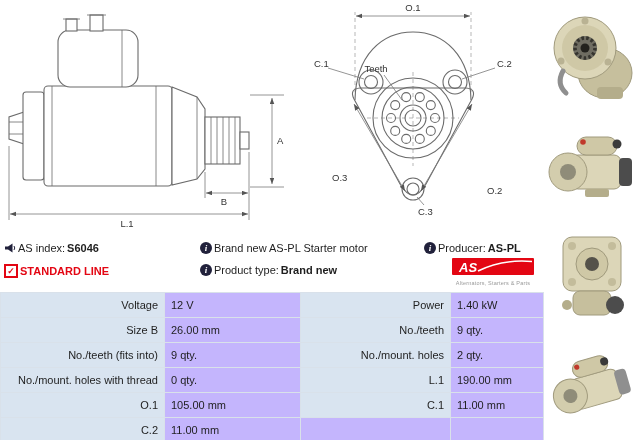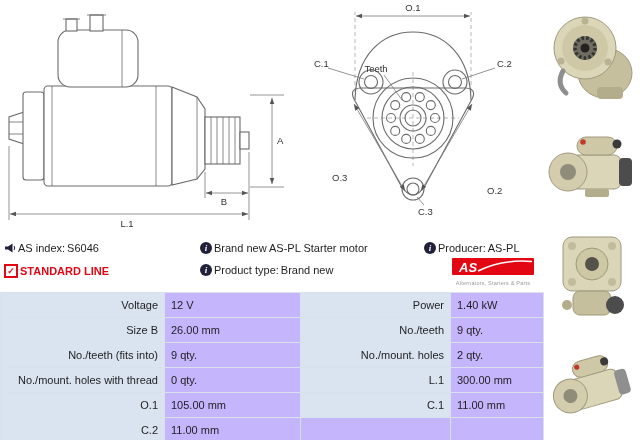--- a/index.html
+++ b/index.html
@@ -2,21 +2,21 @@
 <html><head>
 <meta charset="utf-8">
 <style>
   html,body{margin:0;padding:0;}
   body{width:640px;height:440px;overflow:hidden;background:#fff;color:#1e1e1e;
        font-family:"Liberation Sans",sans-serif;}
   .page{position:relative;width:640px;height:440px;background:#fff;}
   .svg-abs{position:absolute;}
   svg text{font-family:"Liberation Sans",sans-serif;}
   .info-item{position:absolute;display:flex;align-items:center;gap:2px;font-size:11px;white-space:nowrap;}
-  .bold{font-weight:normal;}
+  .bold{font-weight:bold;}
   .standard-line{color:#e30613;font-weight:bold;}
   .i-icon{display:inline-flex;align-items:center;justify-content:center;
     width:12px;height:12px;border-radius:50%;background:#21213b;color:#fff;
     font-family:"Liberation Serif",serif;font-style:italic;font-weight:bold;
     font-size:9px;flex:0 0 12px;}
   .check-icon{display:inline-flex;align-items:center;justify-content:center;
     width:10px;height:10px;border:2px solid #e30613;color:#e30613;
     font-size:9px;font-weight:bold;flex:0 0 10px;background:#fff;}
   .logo-block{position:absolute;left:452px;top:258px;width:82px;}
   .logo-sub{font-size:5.5px;color:#999;text-align:center;margin-top:1px;letter-spacing:.2px;}
@@ -201,21 +201,21 @@
       <tr>
         <td class="lbl">No./teeth (fits into)</td>
         <td class="val">9 qty.</td>
         <td class="lbl">No./mount. holes</td>
         <td class="val">2 qty.</td>
       </tr>
       <tr>
         <td class="lbl">No./mount. holes with thread</td>
         <td class="val">0 qty.</td>
         <td class="lbl">L.1</td>
-        <td class="val">300.00 mm</td>
+        <td class="val">190.00 mm</td>
       </tr>
       <tr>
         <td class="lbl">O.1</td>
         <td class="val">105.00 mm</td>
         <td class="lbl">C.1</td>
         <td class="val">11.00 mm</td>
       </tr>
       <tr>
         <td class="lbl">C.2</td>
         <td class="val">11.00 mm</td>

